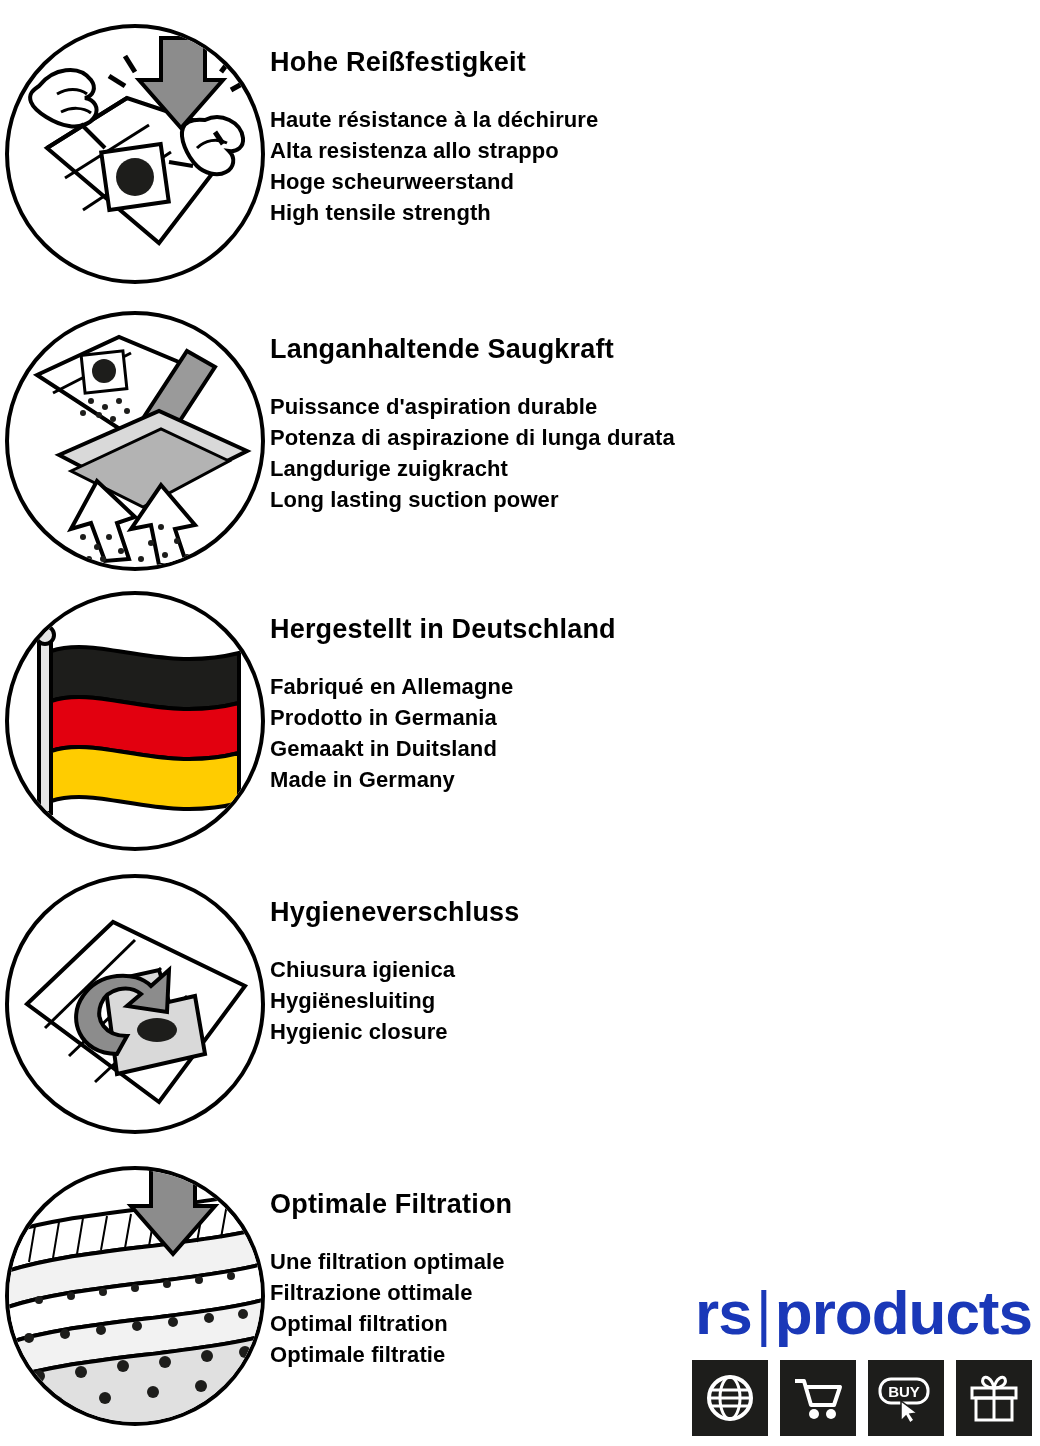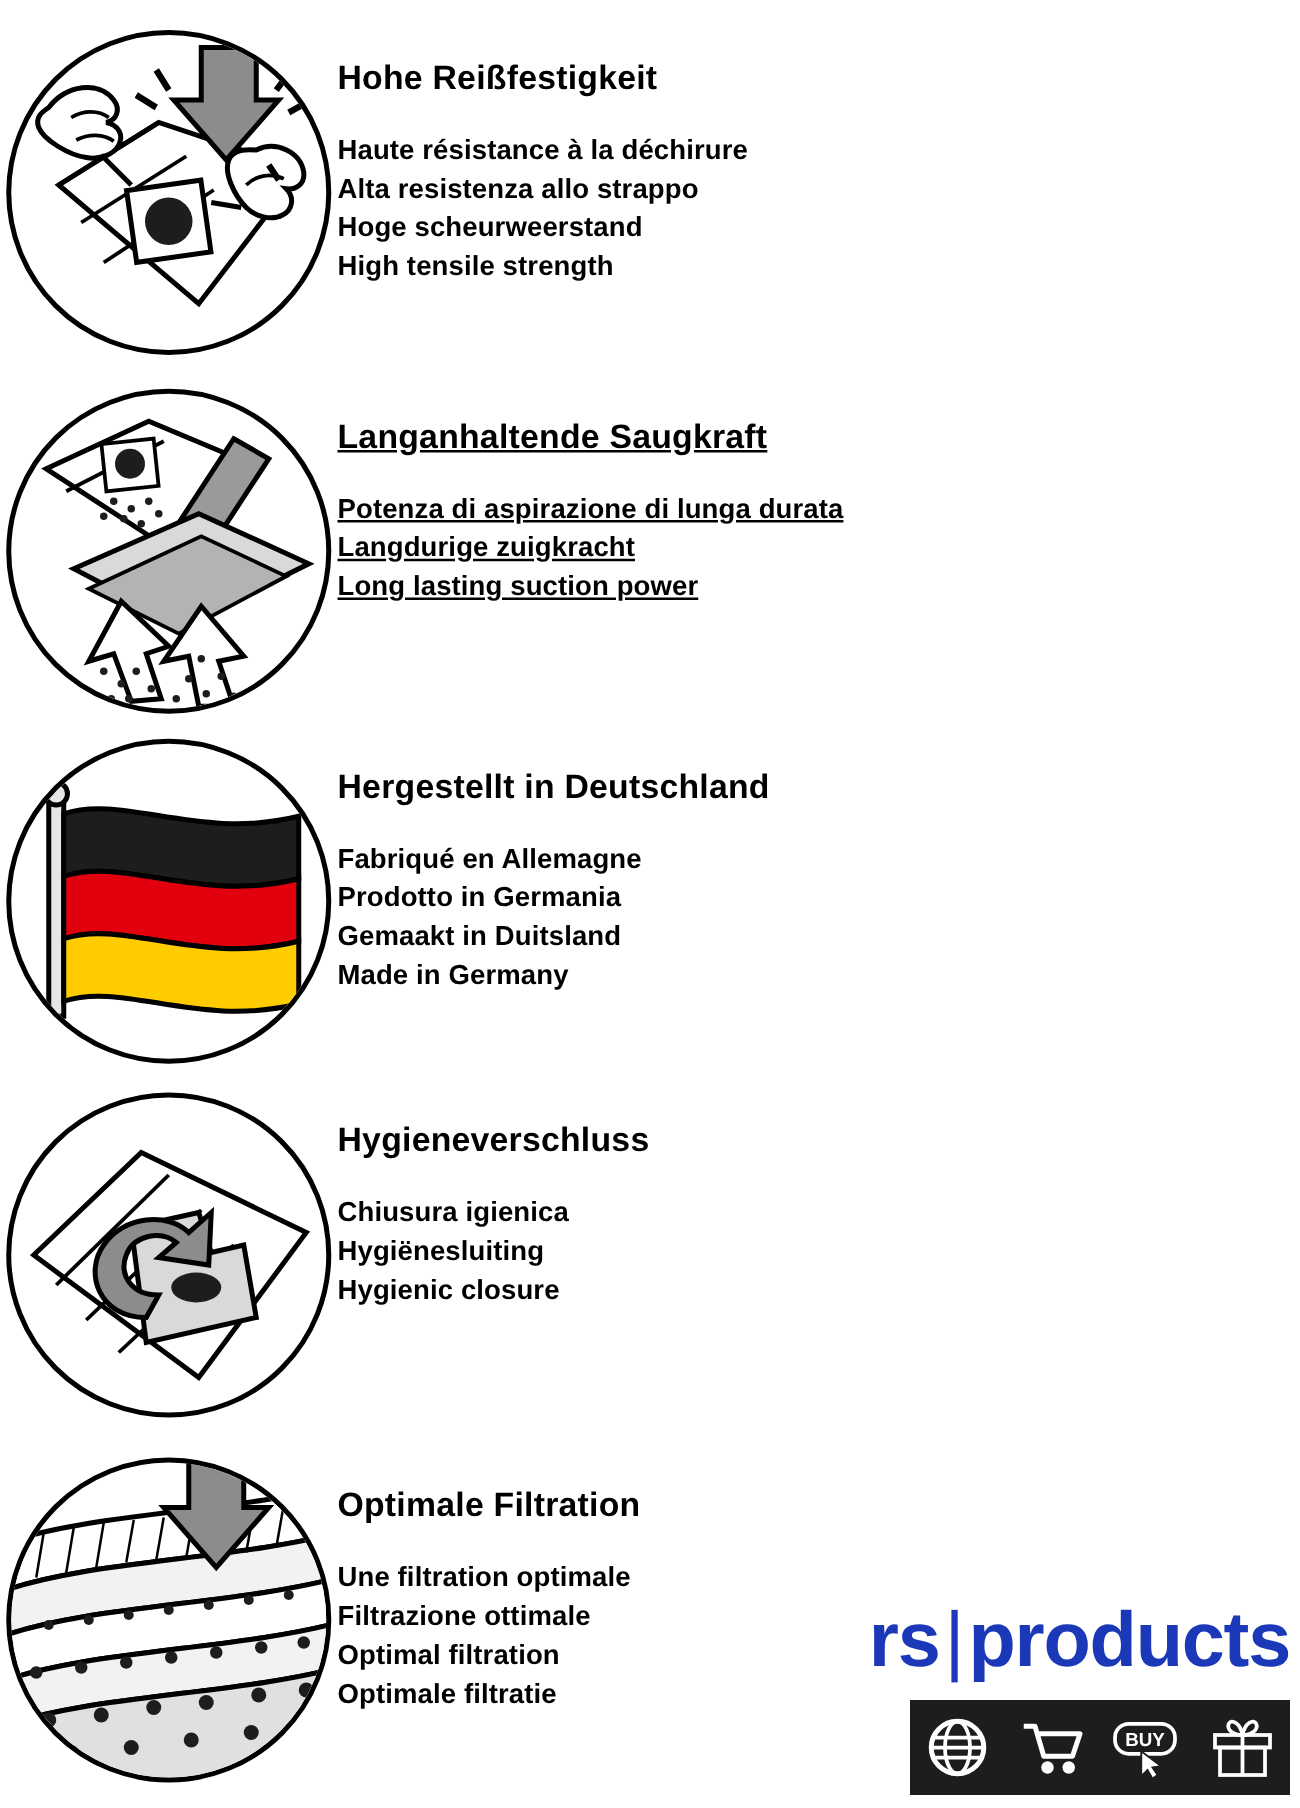--- a/index.html
+++ b/index.html
@@ -56,21 +56,21 @@
   }
   .sub {
     font-size: 22px;
     font-weight: bold;
     line-height: 1.42;
     margin: 0;
     letter-spacing: 0.1px;
   }
   
   #f1 { top: 18px; }
-  #f2 { top: 305px; text-decoration: underline; }
+  #f2 { top: 305px; }
   #f3 { top: 585px; }
   #f4 { top: 868px; }
   #f5 { top: 1160px; }
 
   
   .brand {
     position: absolute;
     right: 8px;
     bottom: 10px;
     width: 390px;
@@ -84,20 +84,21 @@
     line-height: 1;
     white-space: nowrap;
   }
   .brand-word .bar {
     color: #1a38b8;
     font-weight: normal;
     padding: 0 4px;
   }
   .brand-icons {
     display: flex;
+    gap: 12px;
     justify-content: flex-end;
     margin-top: 16px;
   }
   .bicon {
     width: 76px;
     height: 76px;
     background: #1d1d1b;
     display: flex;
     align-items: center;
     justify-content: center;
@@ -190,20 +191,21 @@
             <circle cx="168" cy="226" r="3"></circle>
               <circle cx="152" cy="212" r="3"></circle>
             <circle cx="178" cy="242" r="3"></circle>
               <circle cx="132" cy="244" r="3"></circle>
           </g>
         </svg>
       </div>
     </div>
     <div class="texts">
       <h2 class="title">Langanhaltende Saugkraft</h2>
+      <p class="sub">Puissance d'aspiration durable</p>
       <p class="sub">Potenza di aspirazione di lunga durata</p>
       <p class="sub">Langdurige zuigkracht</p>
       <p class="sub">Long lasting suction power</p>
     </div>
   </div>
 
   <div class="feature" id="f3">
     <div class="icon-wrap">
       <div class="icon-circle">
         <svg class="art" width="252" height="252" viewBox="0 0 252 252">

